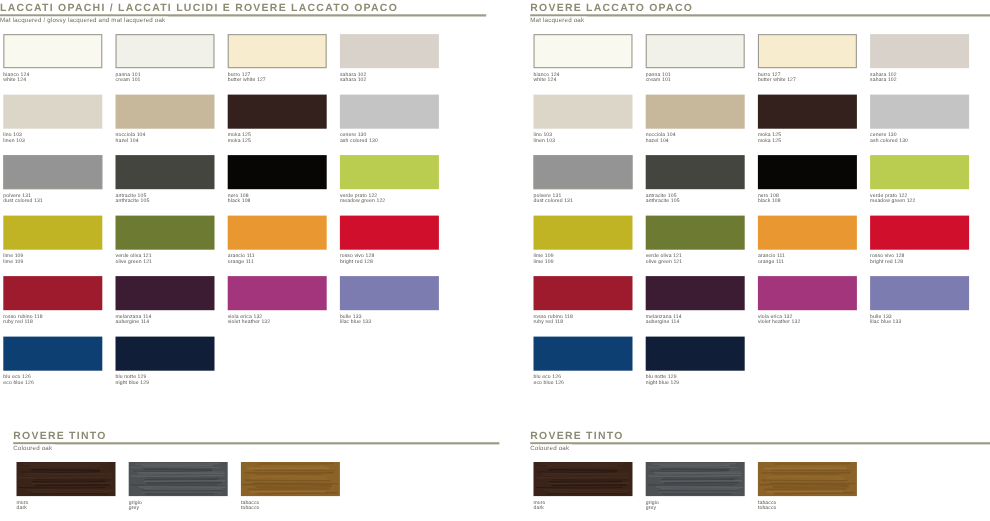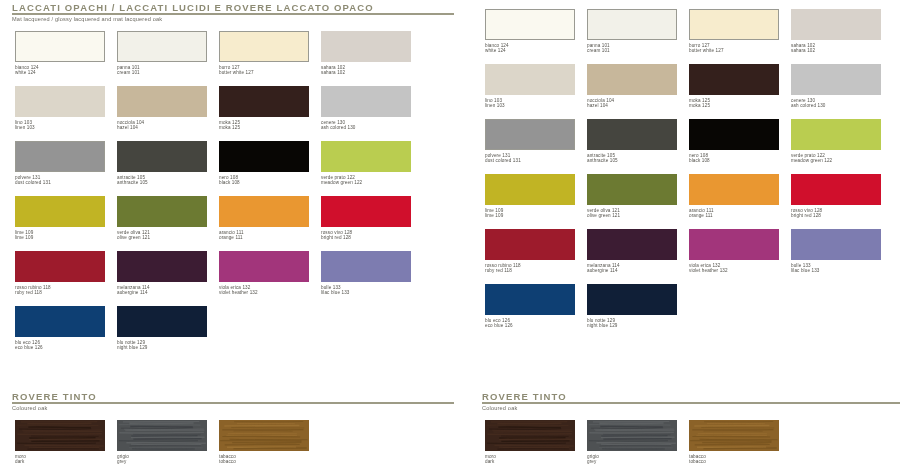--- a/index.html
+++ b/index.html
@@ -18,21 +18,21 @@
   .page {
     position: relative;
     width: 900px;
     height: 474px;
   }
 
   
   .panel {
     position: absolute;
   }
-  #panel-left-top   { left: 12px;  top: 2px;   width: 442px; }
+  #panel-left-top   { left: 0;  top: 2px;   width: 442px; }
   #panel-right-top  { left: 482px; top: 2px;   width: 418px; }
   #panel-left-bot   { left: 12px;  top: 391px; width: 442px; }
   #panel-right-bot  { left: 482px; top: 391px; width: 418px; }
 
   
   .sec-head {
     position: relative;
     height: 22px;
   }
   .sec-title {
@@ -265,20 +265,25 @@
           <div class="chip noborder" title="blu notte 129 / night blue 129" style="background: rgb(16, 31, 55);"></div>
           <div class="labels">
             <span class="it">blu notte 129</span>
             <span class="en">night blue 129</span>
           </div>
         </div>
       </div>
   </section>
 
   <section class="panel" id="panel-right-top">
+    <div class="sec-head">
+      <div class="sec-rule"></div>
+      <div class="sec-title">ROVERE LACCATO OPACO</div>
+      <div class="sec-sub">Mat lacquered oak</div>
+    </div>
     <div class="grid" style="height: 330px;">
         <div class="cell" style="left: 3px; top: 0px;">
           <div class="chip pale" title="bianco 124 / white 124" style="background: rgb(250, 249, 240);"></div>
           <div class="labels">
             <span class="it">bianco 124</span>
             <span class="en">white 124</span>
           </div>
         </div>
         <div class="cell" style="left: 105px; top: 0px;">
           <div class="chip pale" title="panna 101 / cream 101" style="background: rgb(242, 241, 233);"></div>

